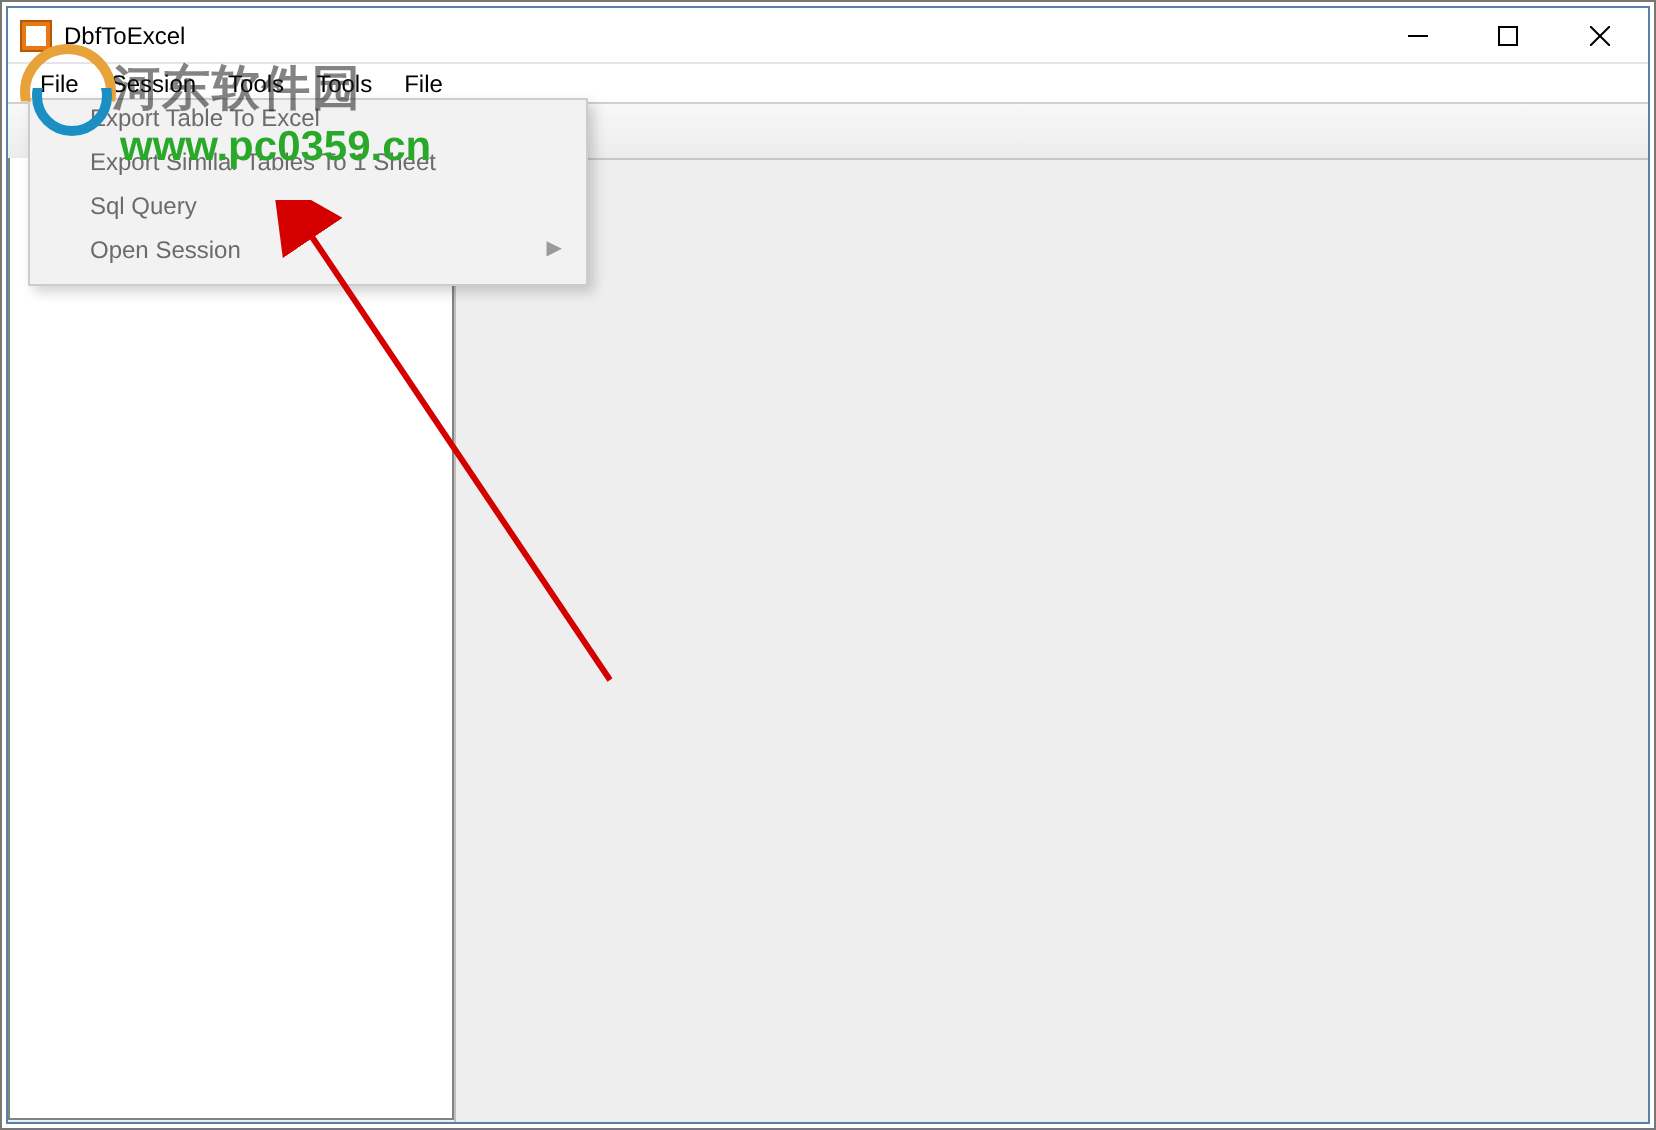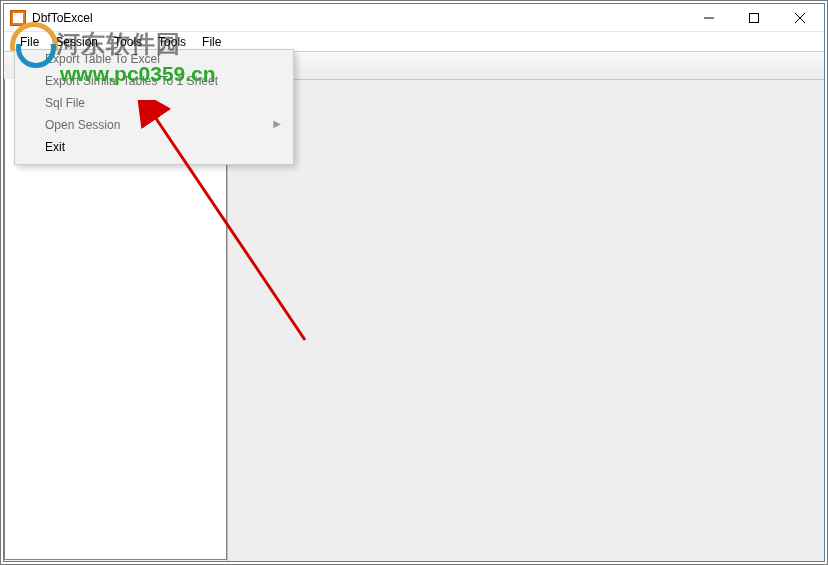--- a/index.html
+++ b/index.html
@@ -78,28 +78,25 @@
 </div>
 
 <div class="dropdown">
   <div class="menu-item">
       <span>Export Table To Excel</span>
     </div>
   <div class="menu-item">
       <span>Export Similar Tables To 1 Sheet</span>
     </div>
   <div class="menu-item">
-      <span>Sql File</span>
+      <span>Sql Query</span>
     </div>
   <div class="menu-item">
       <span>Open Session</span>
       <span class="arrow">▶</span>
-    </div>
-  <div class="menu-item enabled">
-      <span>Exit</span>
     </div>
 </div>
 
 <div class="watermark">
   <div class="wm-text1">
     <div class="wm-logo"></div>
     <span>河东软件园</span>
   </div>
   <div class="wm-url">www.pc0359.cn</div>
 </div>

